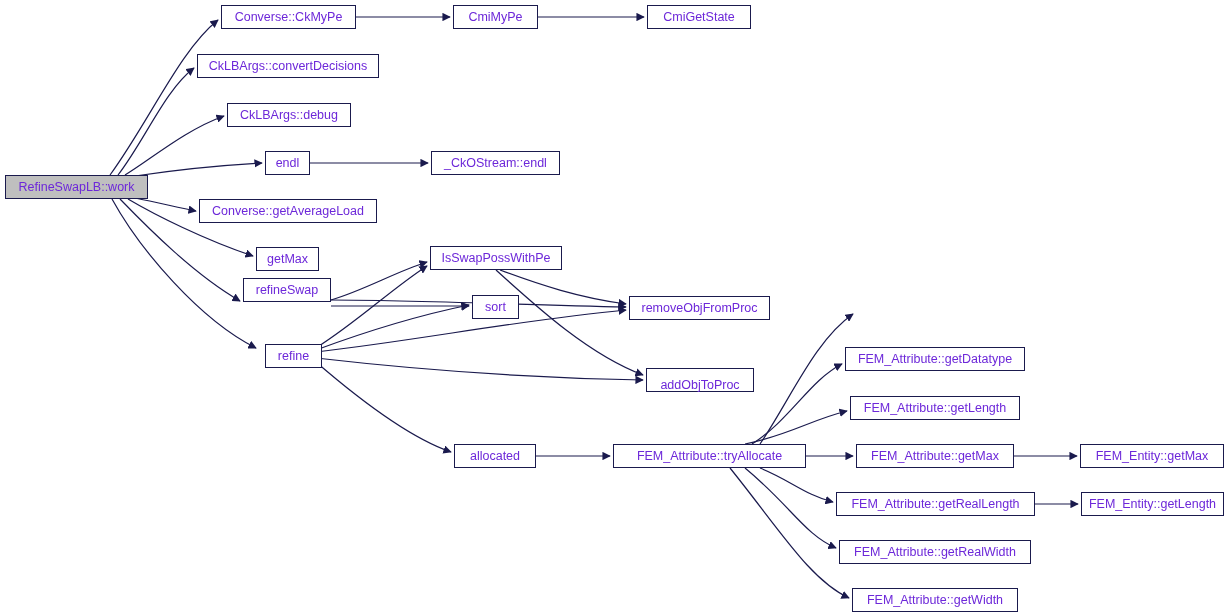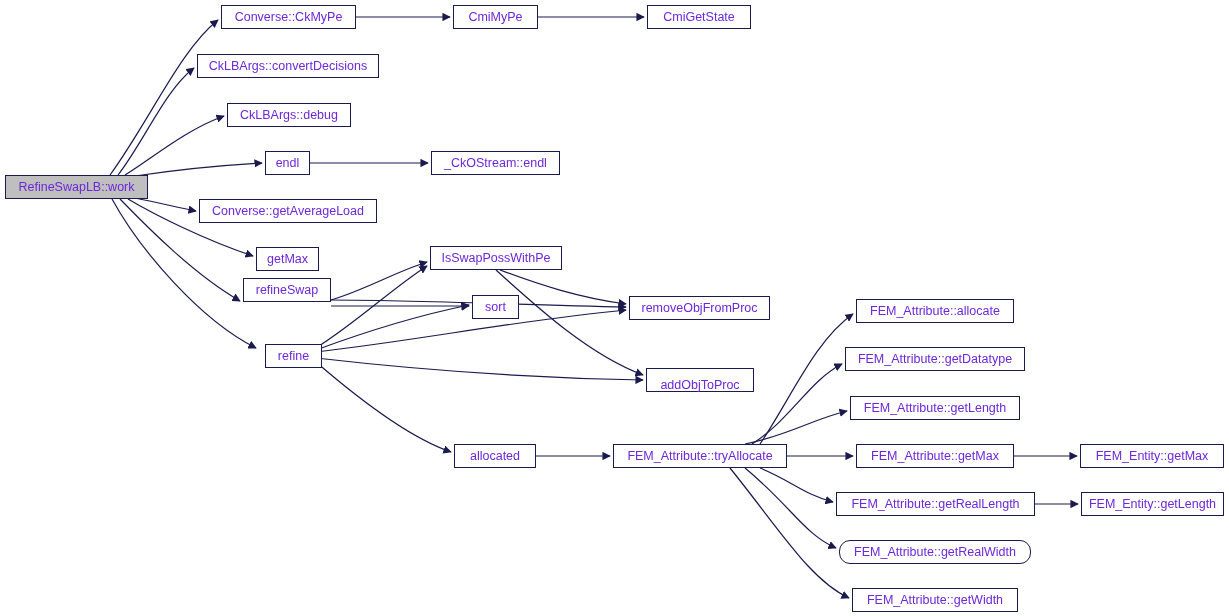--- a/index.html
+++ b/index.html
@@ -141,43 +141,40 @@
   </div>
   <div class="node" style="left:629px; top:296px; width:141px;">
     <span>removeObjFromProc</span>
   </div>
   <div class="node" style="left:646px; top:368px; width:108px;align-items:flex-end;">
     <span>addObjToProc</span>
   </div>
   <div class="node" style="left:454px; top:444px; width:82px;">
     <span>allocated</span>
   </div>
-  <div class="node" style="left:613px; top:444px; width:174px;">
+  <div class="node" style="left:613px; top:444px; width:193px;">
     <span>FEM_Attribute::tryAllocate</span>
-  </div>
-  <div class="node" style="left:856px; top:299px; width:158px;">
-    <span>FEM_Attribute::allocate</span>
   </div>
   <div class="node" style="left:845px; top:347px; width:180px;">
     <span>FEM_Attribute::getDatatype</span>
   </div>
   <div class="node" style="left:850px; top:396px; width:170px;">
     <span>FEM_Attribute::getLength</span>
   </div>
   <div class="node" style="left:856px; top:444px; width:158px;">
     <span>FEM_Attribute::getMax</span>
   </div>
   <div class="node" style="left:1080px; top:444px; width:144px;">
     <span>FEM_Entity::getMax</span>
   </div>
   <div class="node" style="left:836px; top:492px; width:199px;">
     <span>FEM_Attribute::getRealLength</span>
   </div>
   <div class="node" style="left:1081px; top:492px; width:143px;">
     <span>FEM_Entity::getLength</span>
   </div>
-  <div class="node" style="left:839px; top:540px; width:192px;border-radius:11px;">
+  <div class="node" style="left:839px; top:540px; width:192px;">
     <span>FEM_Attribute::getRealWidth</span>
   </div>
   <div class="node" style="left:852px; top:588px; width:166px;">
     <span>FEM_Attribute::getWidth</span>
   </div>
 </div>
 
 </body></html>

